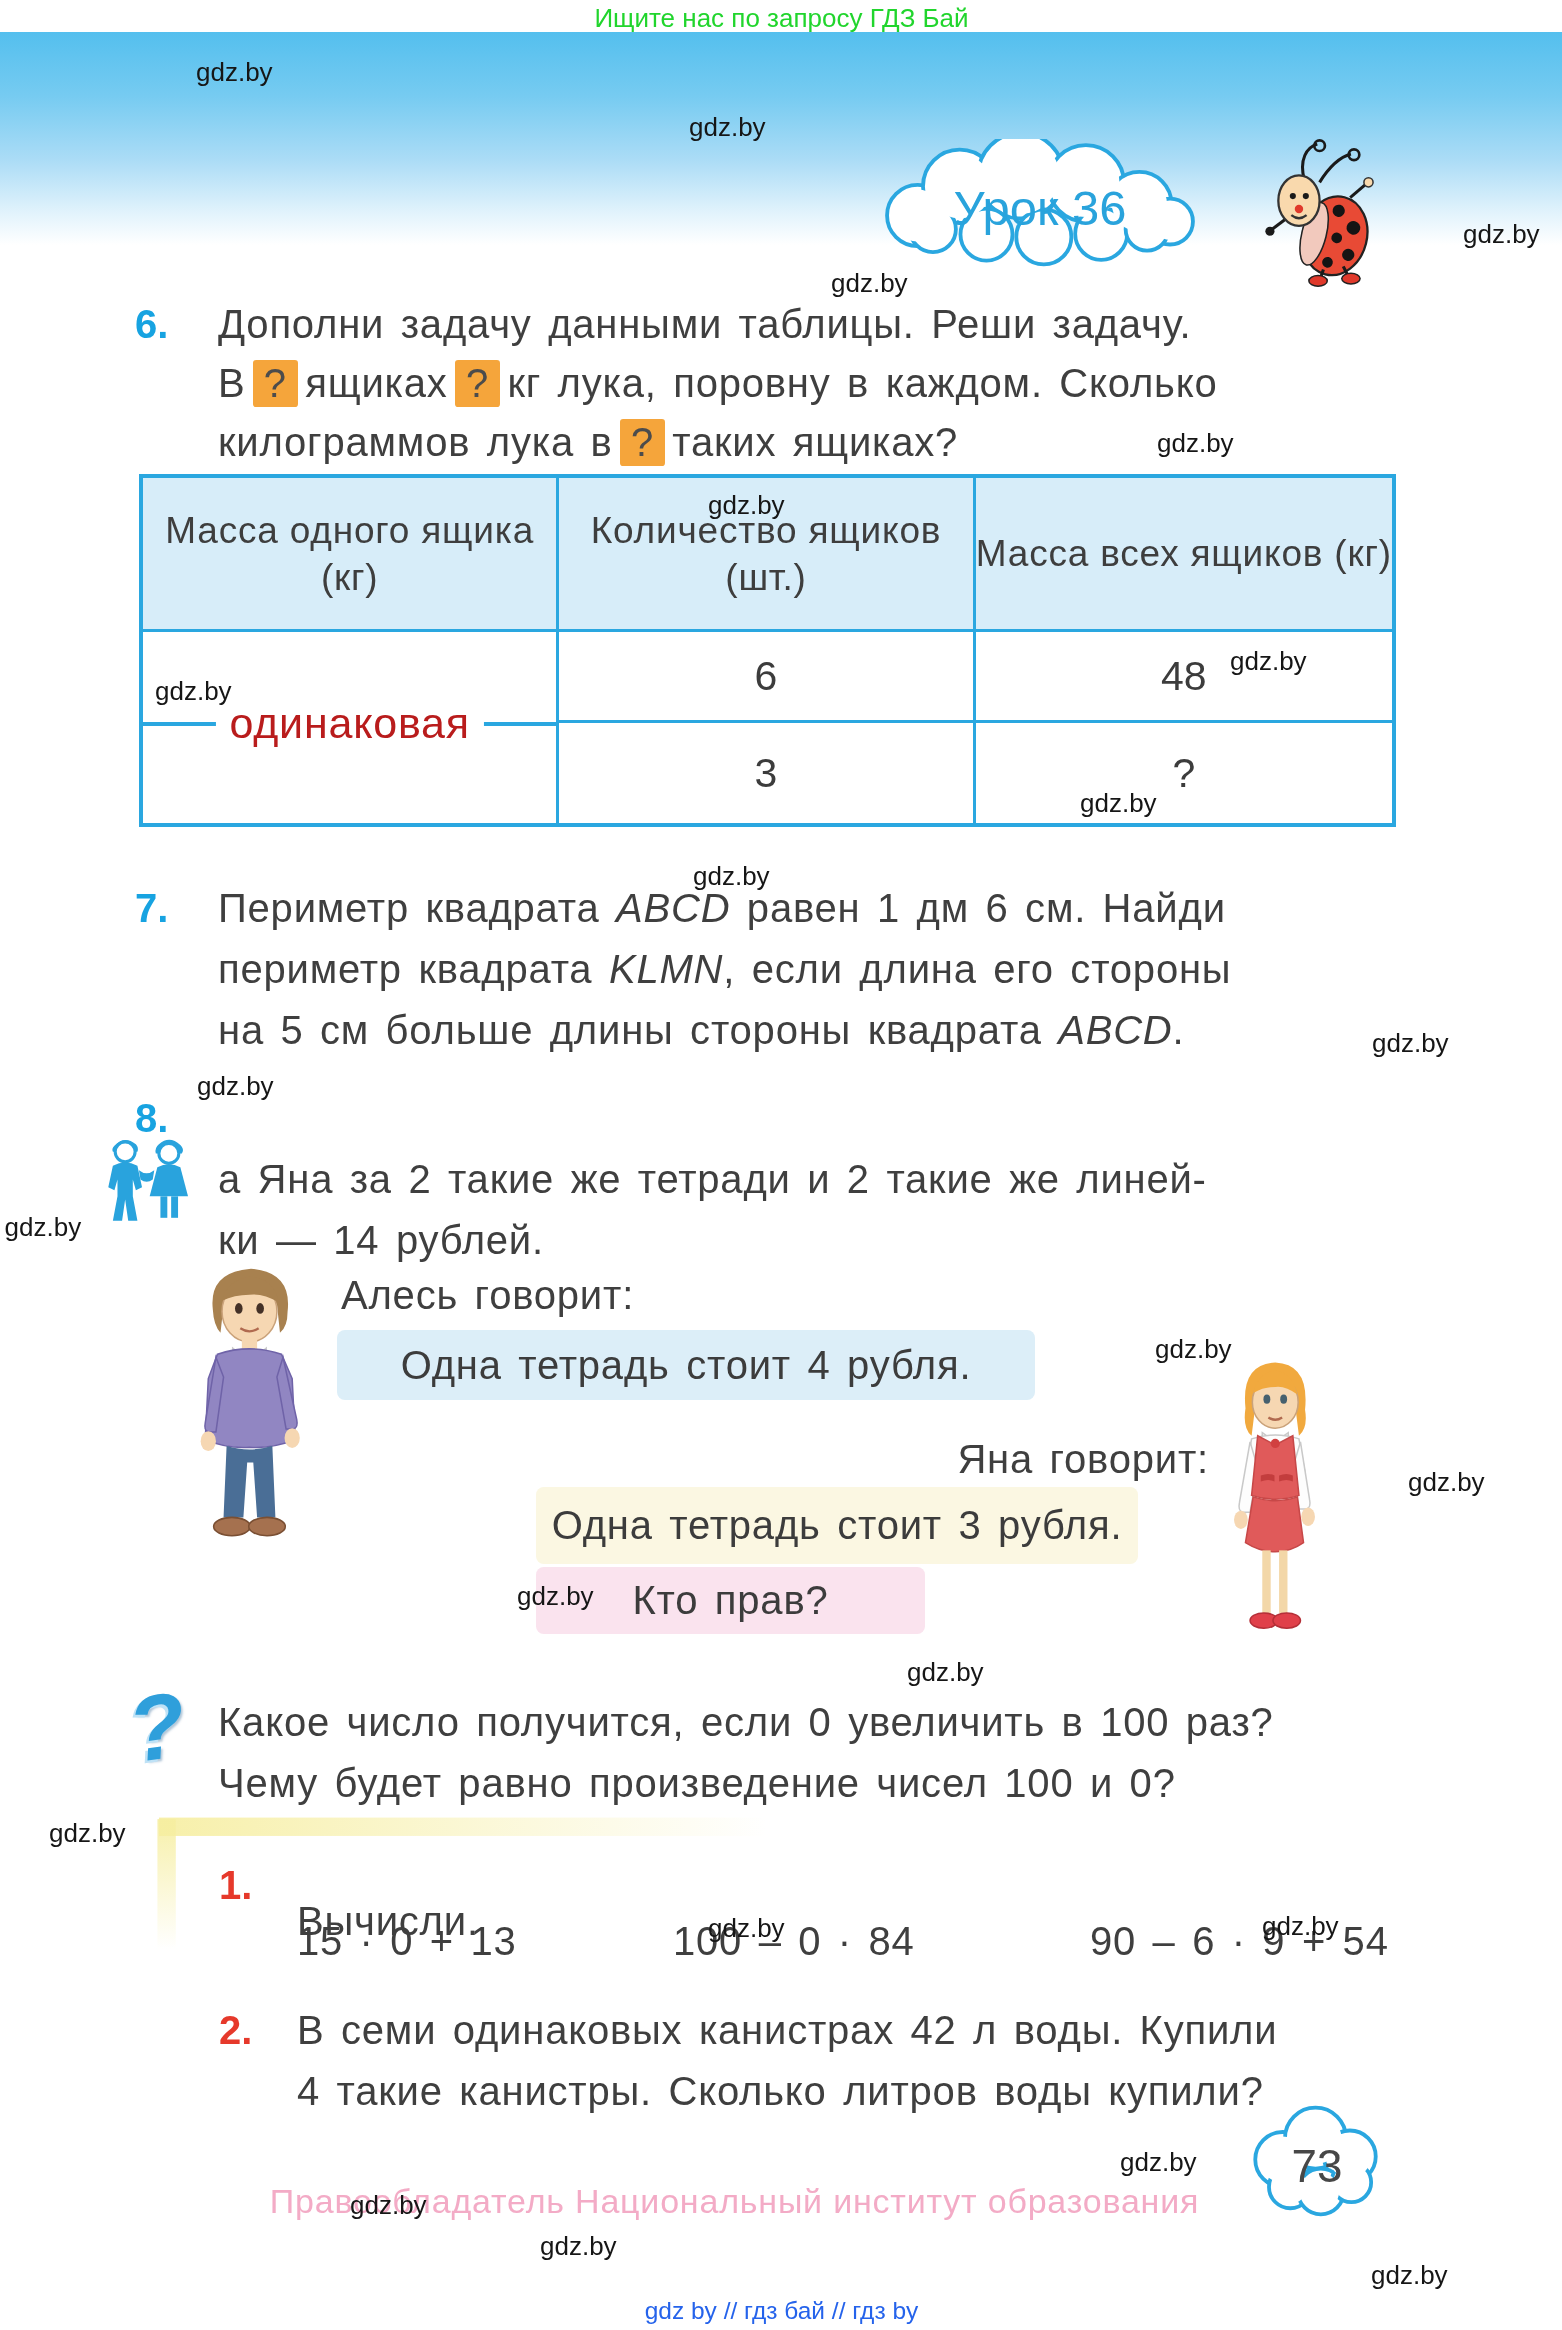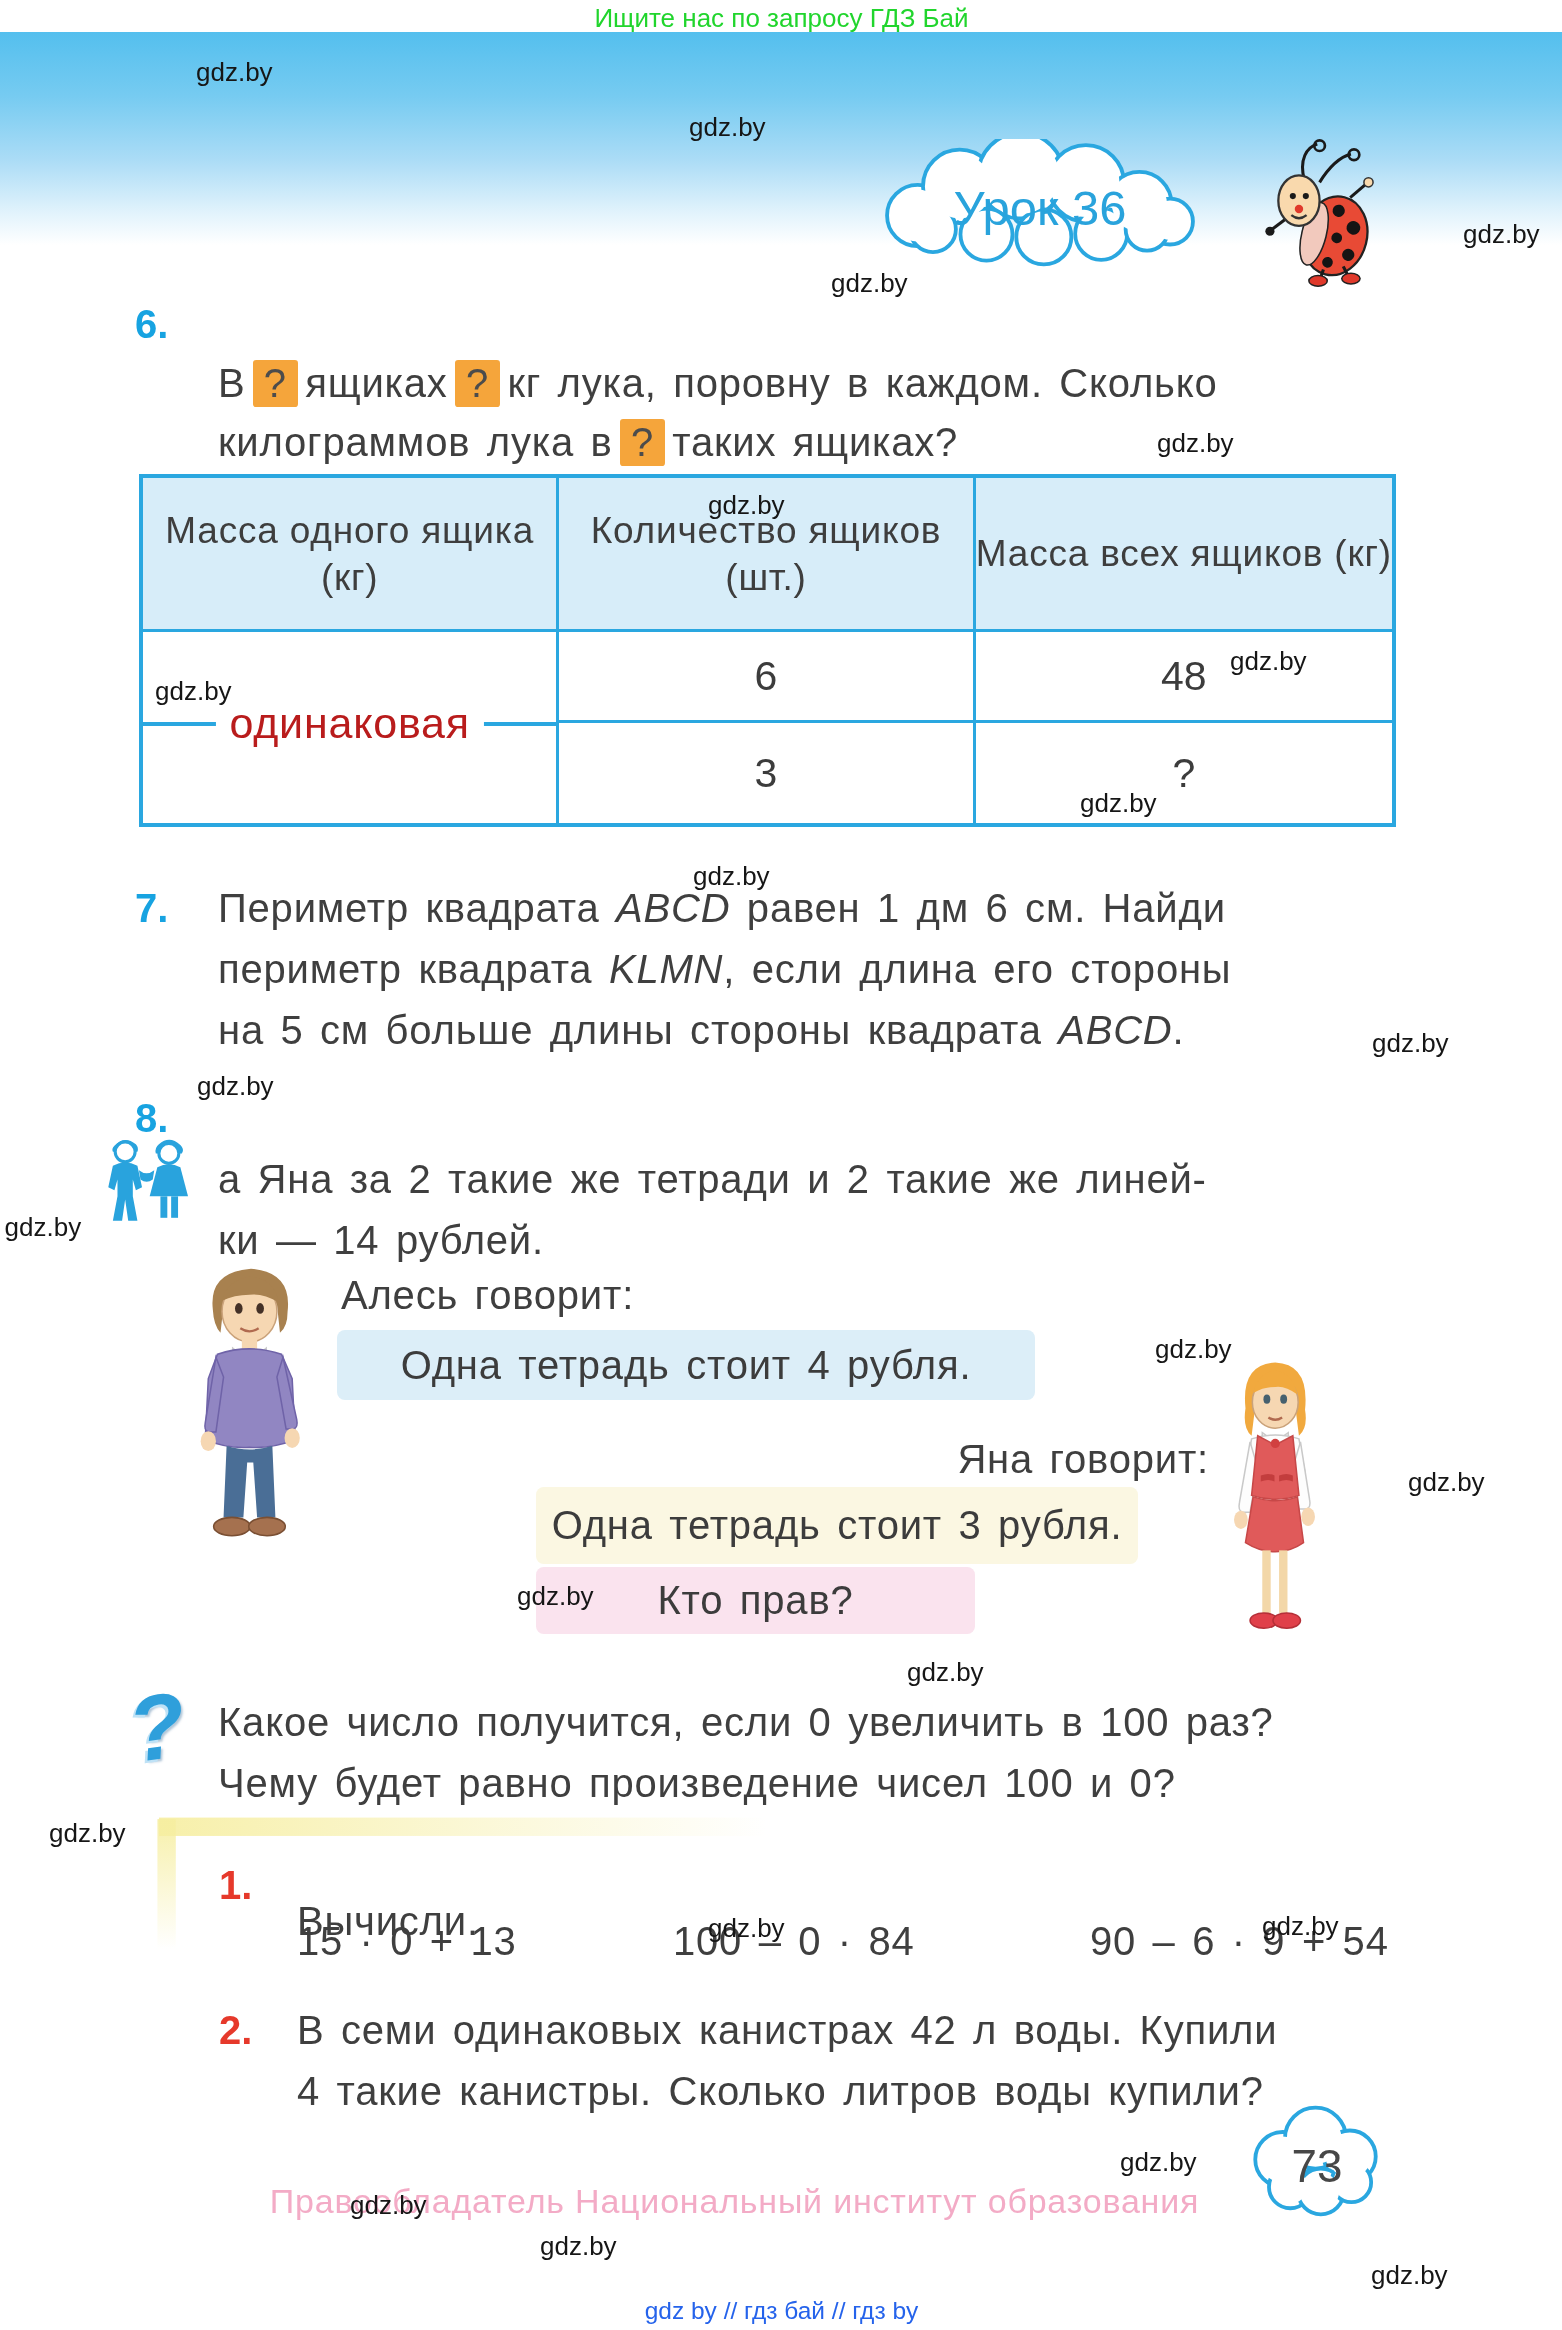--- a/index.html
+++ b/index.html
@@ -102,20 +102,21 @@
       <circle cx="57" cy="76" r="4" fill="#1a1a1a"></circle>
     <circle cx="48" cy="93" r="5.5" fill="#e0392b"></circle>
     <path d="M38,101 Q48,109 58,101" fill="none" stroke="#333" stroke-width="3"></path>
     <line x1="80" y1="172" x2="76" y2="184" stroke="#1a1a1a" stroke-width="4"></line>
     <line x1="106" y1="168" x2="112" y2="180" stroke="#1a1a1a" stroke-width="4"></line>
     <ellipse cx="73" cy="187" rx="12" ry="7" fill="#e0392b" stroke="#222" stroke-width="2"></ellipse>
     <ellipse cx="116" cy="184" rx="12" ry="7" fill="#e0392b" stroke="#222" stroke-width="2"></ellipse>
   </svg>
 
   <div class="abs tasknum" style="left:135px;top:302px;">6.</div>
+  <div class="abs txt" style="left:218px;top:302px;">Дополни задачу данными таблицы. Реши задачу.</div>
   <div class="abs txt" style="left:218px;top:360px;">
     <span>В</span><span class="qbox">?</span><span>ящиках</span><span class="qbox">?</span><span>кг лука, поровну в каждом. Сколько</span>
   </div>
   <div class="abs txt" style="left:218px;top:419px;">
     <span>килограммов лука в</span><span class="qbox">?</span><span>таких ящиках?</span>
   </div>
 
   <div class="abs mtable">
     <div class="th bR">Масса одного ящика (кг)</div>
     <div class="th bR">Количество ящиков (шт.)</div>
@@ -201,21 +202,21 @@
     <path d="M56,160 Q66,156 74,160 L74,168 Q66,164 56,168 Z" fill="#c33d3d"></path>
     <path d="M80,160 Q90,156 98,160 L98,168 Q90,164 80,168 Z" fill="#c33d3d"></path>
     <circle cx="75" cy="118" r="6" fill="#d14040"></circle>
     <path d="M46,188 L36,248 Q55,260 75,260 Q95,260 112,248 L104,188 Q75,198 46,188 Z" fill="#e05a5a" stroke="#c74848" stroke-width="2"></path>
     <rect x="58" y="258" width="11" height="82" fill="#f3d7a8"></rect>
       <rect x="80" y="258" width="11" height="82" fill="#f3d7a8"></rect>
     <ellipse cx="60" cy="350" rx="18" ry="10" fill="#e0404a" stroke="#b52f38" stroke-width="2"></ellipse>
     <ellipse cx="90" cy="350" rx="18" ry="10" fill="#e0404a" stroke="#b52f38" stroke-width="2"></ellipse>
   </svg>
 
-  <div class="abs bubble pink-b" style="left:536px;top:1567px;width:439px;height:67px;text-align:center;">Кто прав?</div>
+  <div class="abs bubble pink-b" style="left:536px;top:1567px;width:389px;height:67px;text-align:center;">Кто прав?</div>
 
   <div class="abs qmark" style="left:129px;top:1675px;">?</div>
   <div class="abs txt" style="left:218px;top:1700px;">Какое число получится, если 0 увеличить в 100 раз?</div>
   <div class="abs txt" style="left:218px;top:1761px;">Чему будет равно произведение чисел 100 и 0?</div>
 
   <svg class="abs" style="left:136px;top:1796px;" width="995" height="184" viewBox="0 0 1300 240">
     <defs>
       <linearGradient id="fadeR" x1="0" y1="0" x2="1" y2="0">
         <stop offset="0" stop-color="#e6392b"></stop>
           <stop offset="0.45" stop-color="#e6392b"></stop>

